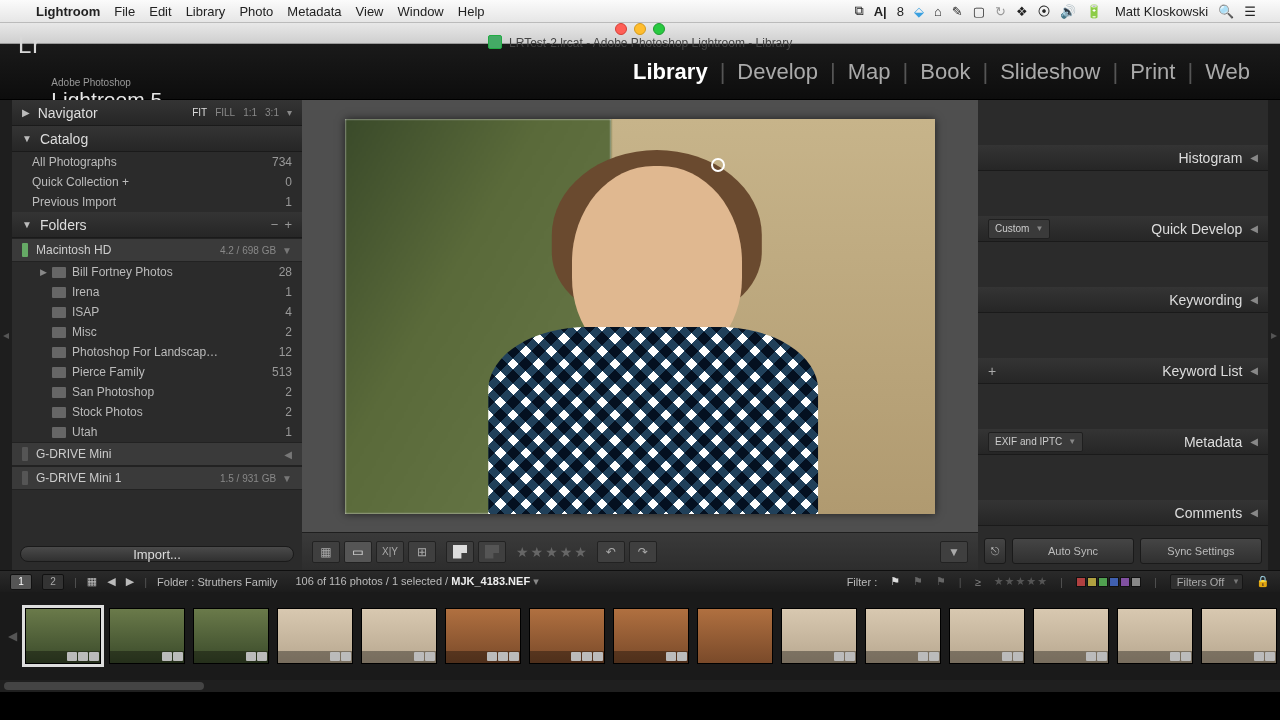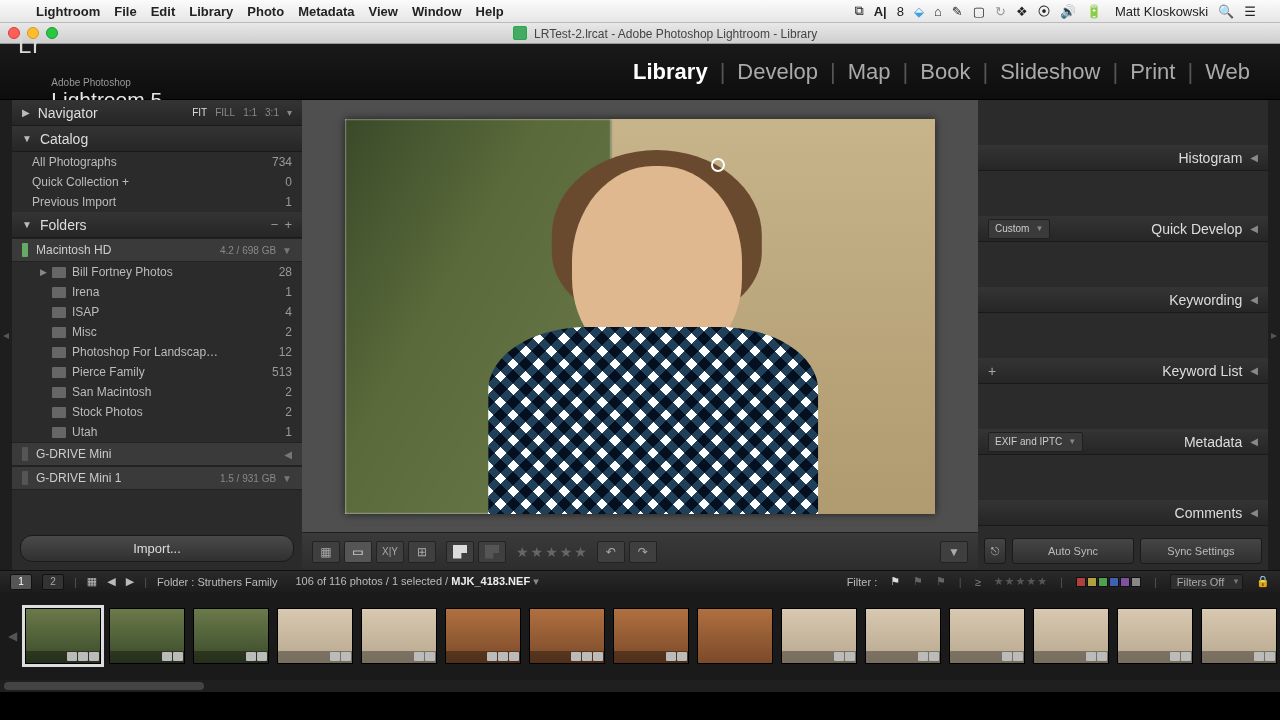--- a/index.html
+++ b/index.html
@@ -1,24 +1,24 @@
 <!DOCTYPE html>
 <html><head>
 <meta charset="utf-8">
 <style>
   * { margin: 0; padding: 0; box-sizing: border-box; font-family: "Lucida Grande", "Helvetica Neue", sans-serif; }
   body { background: #000; width: 1280px; height: 720px; overflow: hidden; color: #ccc; font-size: 12px; }
   .mac-menubar { height: 22px; background: linear-gradient(#fbfbfb,#e6e6e6); display: flex; align-items: center; padding: 0 24px; color: #222; font-size: 13px; }
   .mac-menubar .apple { margin-right: 12px; font-size: 14px; }
   .mac-menubar .app { font-weight: 700; margin-right: 14px; }
-  .mac-menubar .menu-item { margin-right: 14px; font-weight: bold; }
+  .mac-menubar .menu-item { margin-right: 14px; }
   .mac-menubar .spacer { flex: 1; }
   .mac-menubar .status-icon { margin-left: 10px; font-size: 13px; }
   .mac-menubar .user { margin-left: 12px; text-align: right; }
-  .titlebar { height: 22px; background: linear-gradient(#e8e8e8,#cfcfcf); display: flex; align-items: center; padding: 0 8px; border-top: 1px solid #bbb; border-bottom: 1px solid #9a9a9a; color: #444; font-size: 12px; }
+  .titlebar { height: 22px; background: linear-gradient(#e8e8e8,#cfcfcf); display: flex; align-items: center; padding: 0 8px; border-top: 1px solid #bbb; border-bottom: 1px solid #9a9a9a; color: #444; font-size: 12px; flex-direction: column; }
   .traffic { display: flex; gap: 7px; }
   .traffic span { width: 12px; height: 12px; border-radius: 50%; display: inline-block; }
   .traffic .red { background: #ff5f57; border:1px solid #d43f36; }
   .traffic .yel { background: #ffbd2e; border:1px solid #d39a1d; }
   .traffic .grn { background: #28c940; border:1px solid #1f9b31; }
   .titlebar .title { flex: 1; text-align: center; }
   .titlebar .title .doc-icon { display:inline-block; width:14px; height:14px; background:#4a6; border-radius:2px; margin-right:4px; vertical-align:-2px; border:1px solid #2a4; }
   .app-top { height: 56px; background: linear-gradient(#1a1a1a,#0d0d0d); display: flex; align-items: center; padding: 0 18px; border-bottom: 1px solid #000; }
   .logo { display: flex; align-items: flex-start; }
   .logo .lr { font-size: 24px; color: #d8d8d8; font-weight: 300; letter-spacing: 1px; margin-right: 10px; }
@@ -44,21 +44,21 @@
   .drive { height:24px; background:#3a3a3a; display:flex; align-items:center; padding:0 10px; font-size:12px; color:#ccc; border-top:1px solid #222; border-bottom:1px solid #222; }
   .drive .bar { width:6px; height:14px; background:#6a6; margin-right:8px; border-radius:1px; }
   .drive .bar.dim { background:#555; }
   .drive .size { margin-left:auto; color:#888; font-size:10px; }
   .drive .chev { margin-left:6px; color:#777; font-size:10px; }
   .folder-row { display:flex; align-items:center; height:20px; padding:0 10px 0 28px; color:#bbb; font-size:12px; }
   .folder-row .tri { width:12px; color:#888; font-size:9px; }
   .folder-row .ficon { width:14px; height:11px; background:#666; border-radius:1px; margin-right:6px; }
   .folder-row .count { margin-left:auto; color:#999; }
   .import-row { display:flex; gap:8px; padding:8px; background:#2b2b2b; }
-  .bigbtn { flex:1; height:27px; background:linear-gradient(#4a4a4a,#303030); border:1px solid #1a1a1a; border-radius:12px; color:#ddd; font-size:13px; display:flex; align-items:center; justify-content:center; }
+  .bigbtn { flex:1; height:16px; background:linear-gradient(#4a4a4a,#303030); border:1px solid #1a1a1a; border-radius:12px; color:#ddd; font-size:13px; display:flex; align-items:center; justify-content:center; }
   .center { flex:1; background:#4f4f4f; display:flex; flex-direction:column; }
   .canvas { flex:1; display:flex; align-items:center; justify-content:center; background:#4f4f4f; padding:10px; }
   .photo { width: 590px; height: 395px; background:#ddd; position:relative; box-shadow:0 0 8px rgba(0,0,0,.6); overflow:hidden; }
   .photo .bg-left { position:absolute; left:0; top:0; width:45%; height:100%; background:linear-gradient(120deg,#3a4a2a,#5a6a3a 40%,#6a7a4a); filter:blur(1px); }
   .photo .bg-right { position:absolute; right:0; top:0; width:55%; height:100%; background:linear-gradient(#c7b48a,#b09a70); }
   .photo .head { position:absolute; left:50%; top:12%; width:170px; height:200px; transform:translateX(-40%); background:#e0b890; border-radius:48% 48% 44% 44%; }
   .photo .hair { position:absolute; left:50%; top:8%; width:210px; height:170px; transform:translateX(-42%); background:#6a4a2f; border-radius:50% 50% 40% 40%; }
   .photo .shirt { position:absolute; left:50%; bottom:-6%; width:330px; height:210px; transform:translateX(-46%); background:repeating-linear-gradient(45deg,#20405a 0 10px,#fff 10px 18px),repeating-linear-gradient(-45deg,#20405a 0 10px,#fff 10px 18px); background-blend-mode:multiply; border-radius:30% 30% 0 0; }
   .photo .cursor { position:absolute; left:62%; top:10%; width:14px; height:14px; border:2px solid #fff; border-radius:50%; }
   .toolbar { height:38px; background:linear-gradient(#3a3a3a,#2d2d2d); border-top:1px solid #1f1f1f; display:flex; align-items:center; padding:0 10px; gap:10px; }
@@ -247,21 +247,21 @@
           </div>
           <div class="folder-row">
             <span class="tri"></span>
             <span class="ficon"></span>
             <span>Pierce Family</span>
             <span class="count">513</span>
           </div>
           <div class="folder-row">
             <span class="tri"></span>
             <span class="ficon"></span>
-            <span>San Macintosh</span>
+            <span>San Photoshop</span>
             <span class="count">2</span>
           </div>
           <div class="folder-row">
             <span class="tri"></span>
             <span class="ficon"></span>
             <span>Stock Photos</span>
             <span class="count">2</span>
           </div>
           <div class="folder-row">
             <span class="tri"></span>

